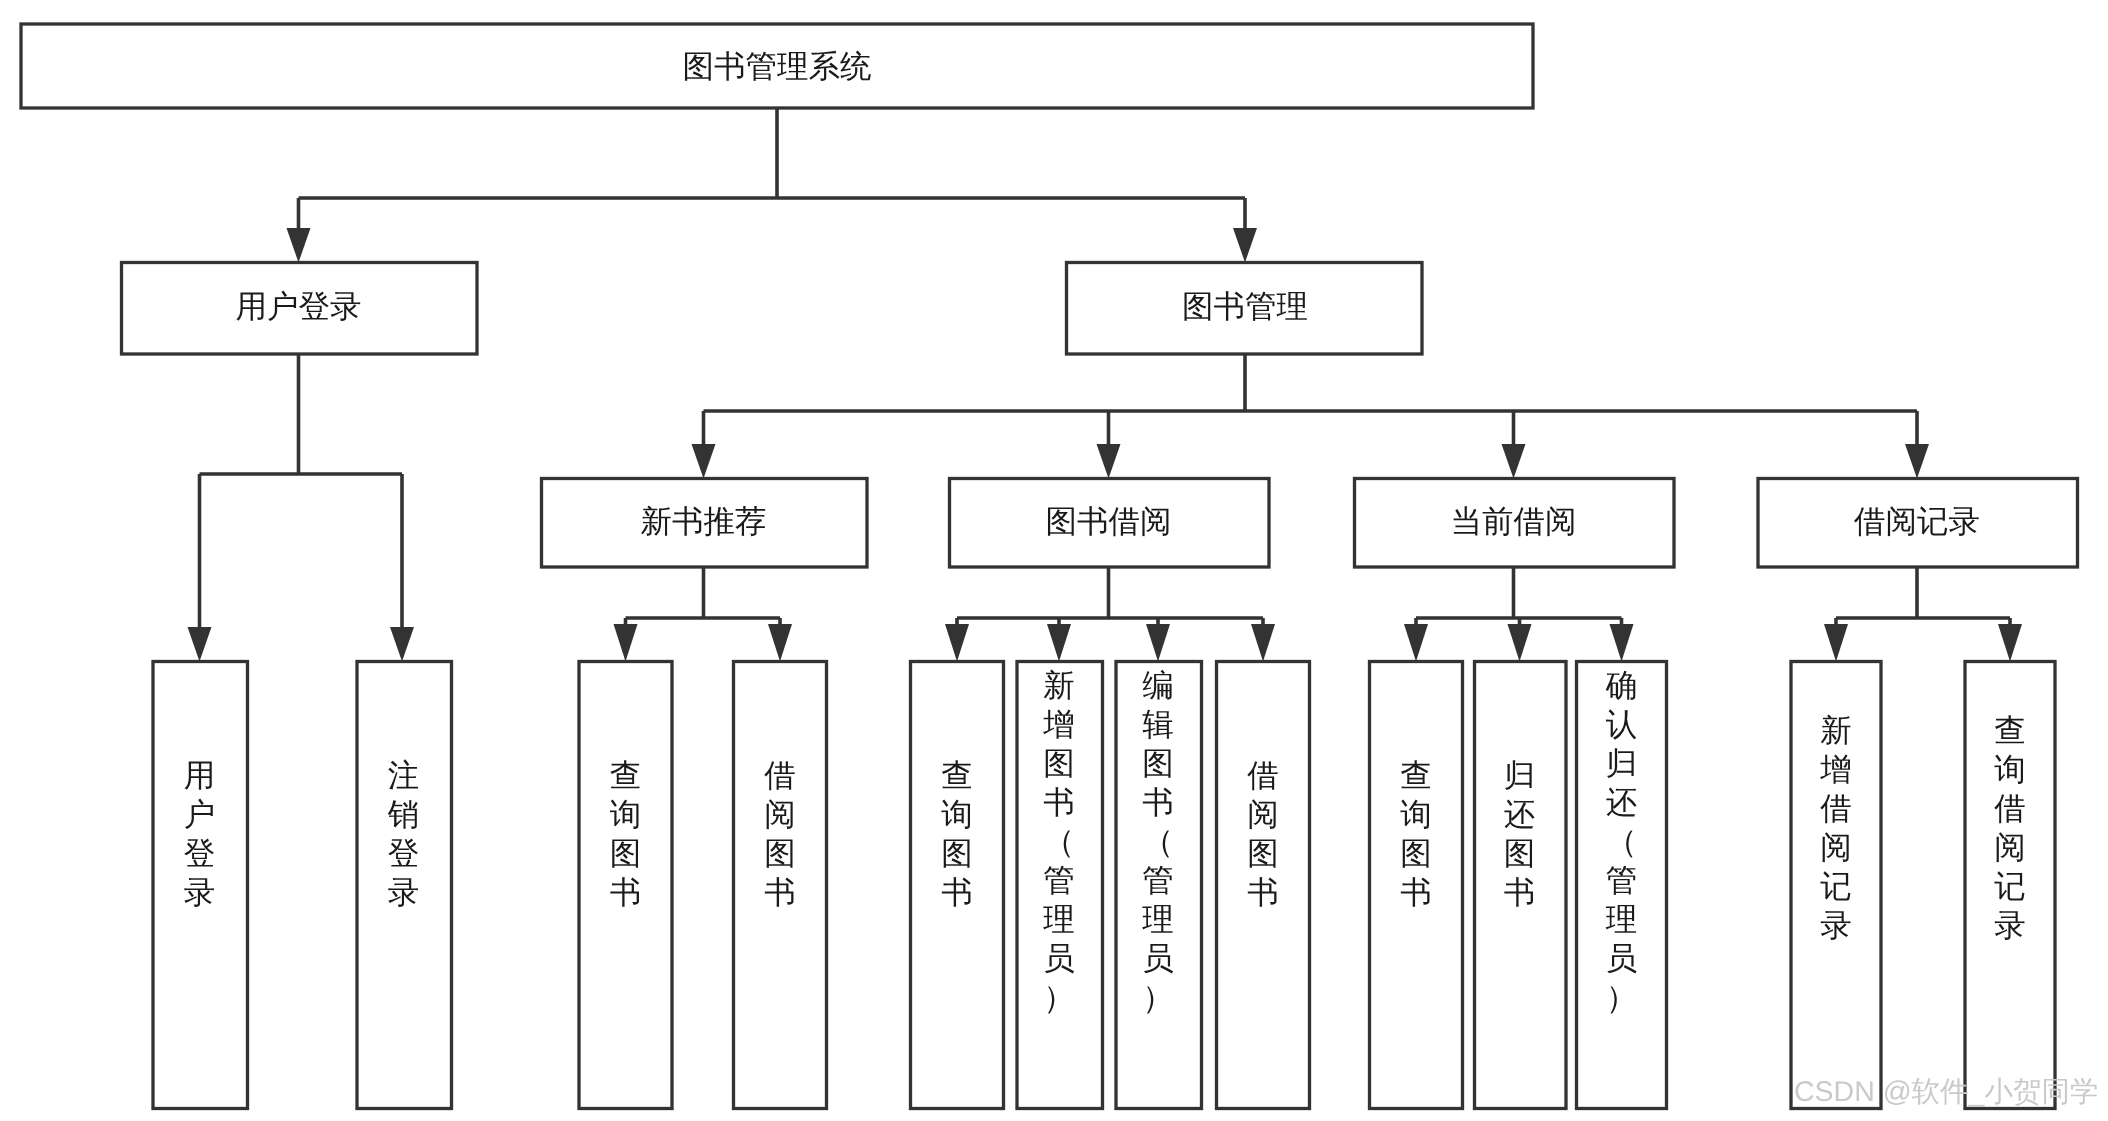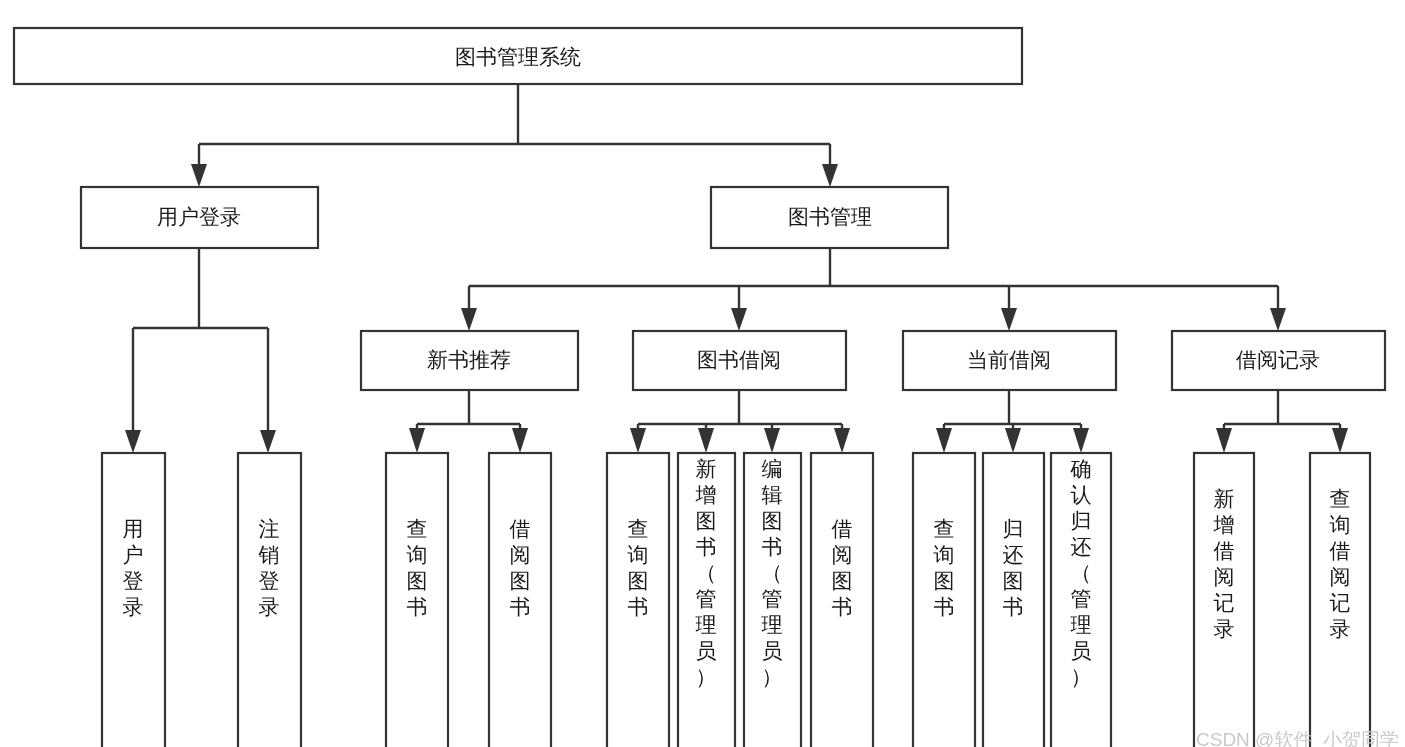--- a/index.html
+++ b/index.html
@@ -10,21 +10,21 @@
   body {
     width: 1405px;
     height: 747px;
     font-family: "Liberation Sans", "DejaVu Sans", sans-serif;
     overflow: hidden;
     position: relative;
   }
   #diagram-root {
     position: absolute;
     left: 0;
-    top: 16px;
+    top: 4px;
     width: 1405px;
     height: 557px;
   }
   svg.diagram {
     display: block;
     width: 1405px;
     height: 747px;
     background: #ffffff;
   }
   .node-box {

